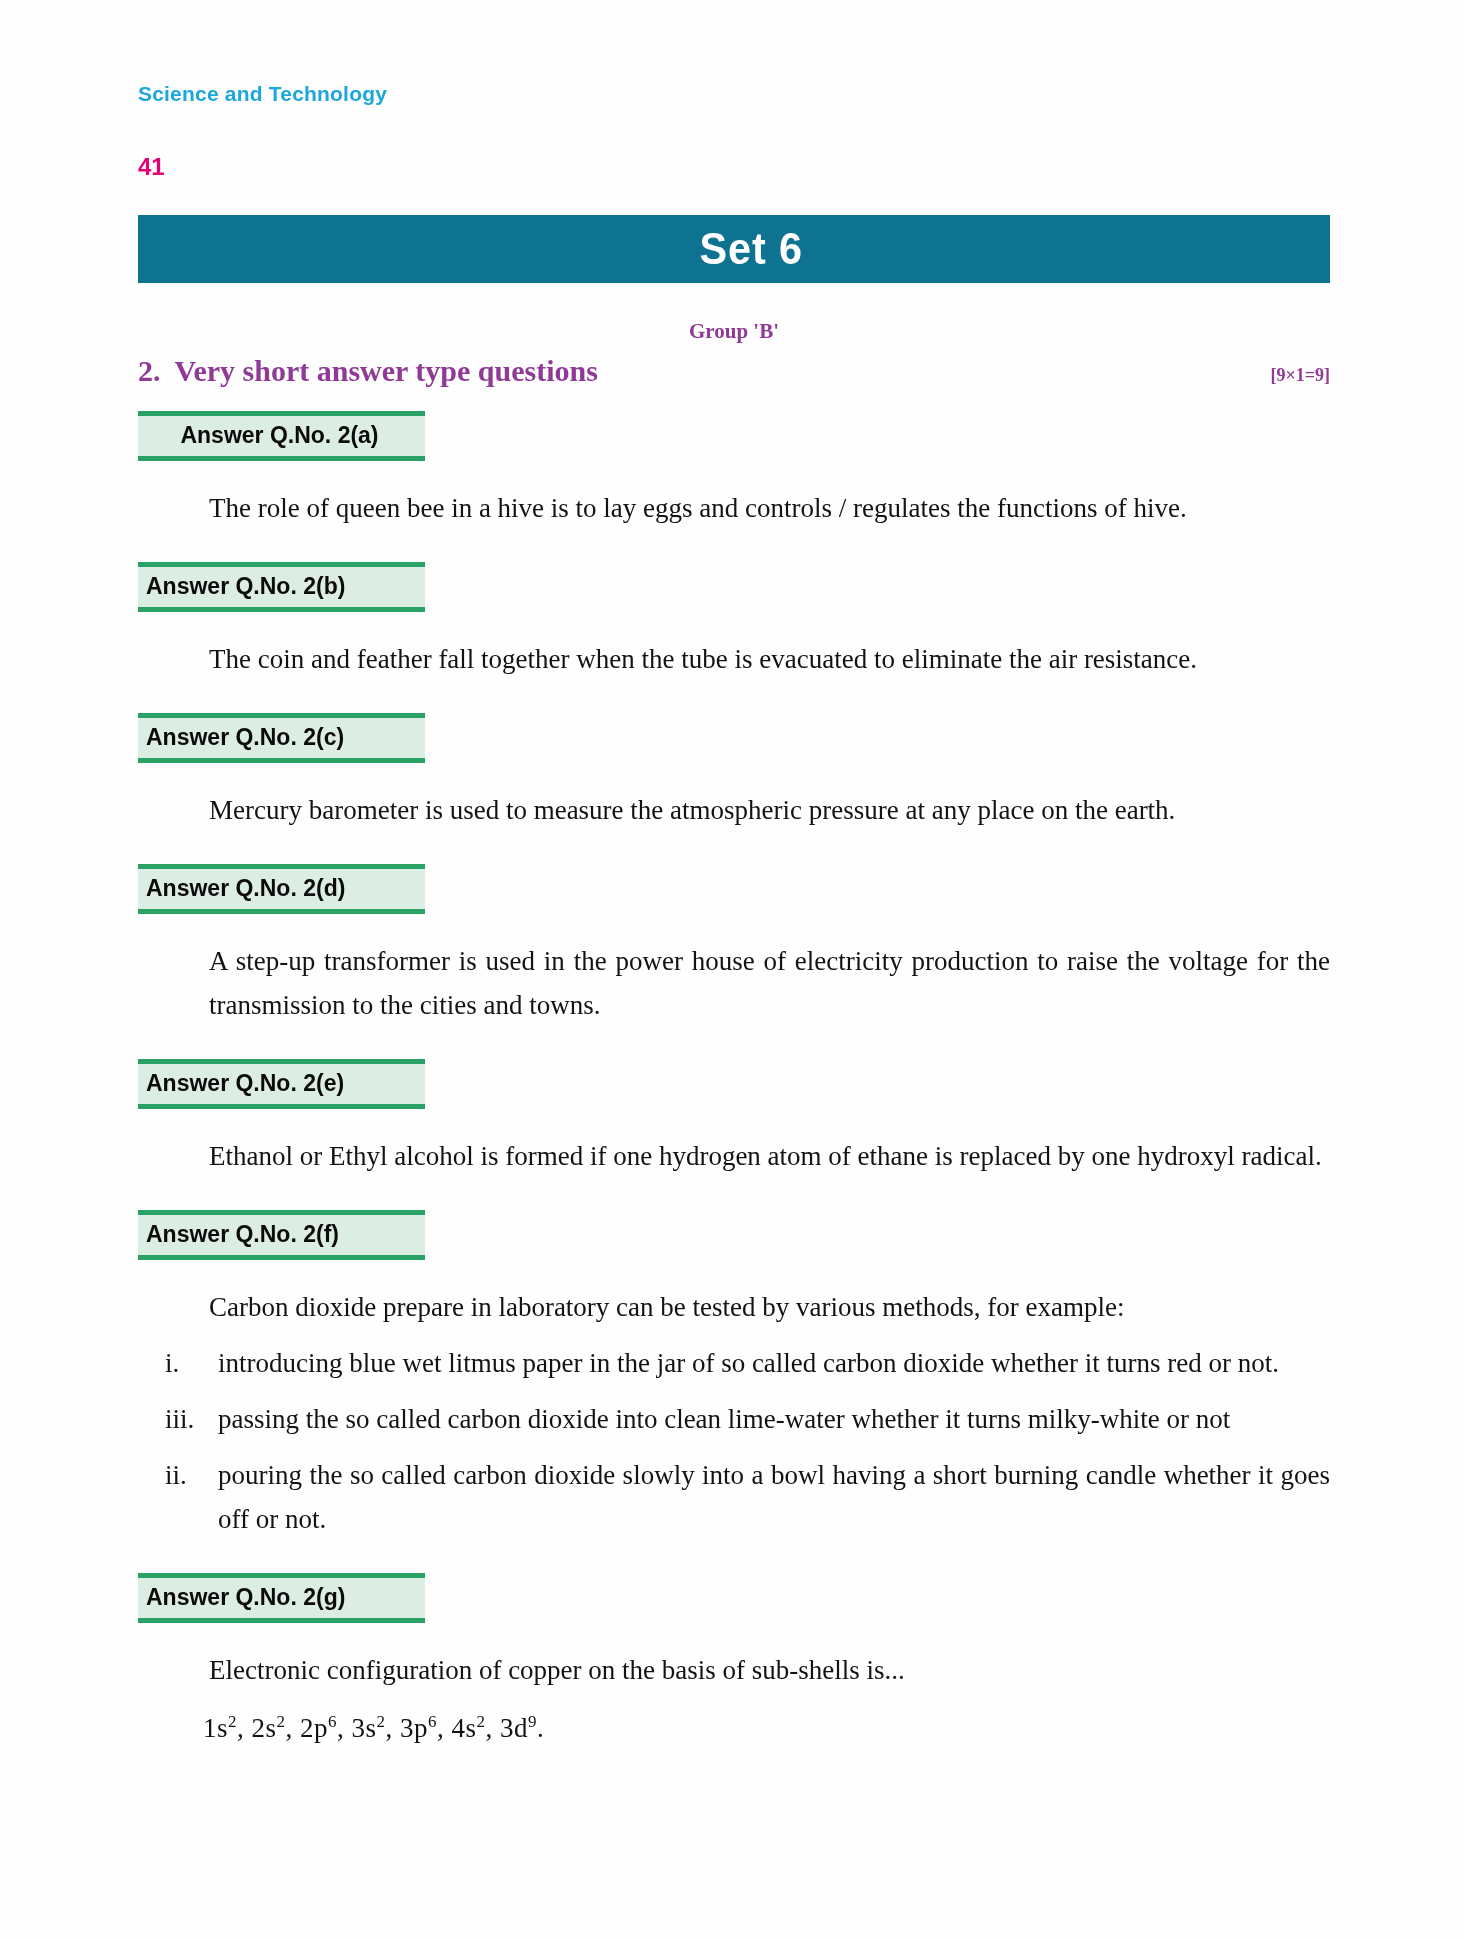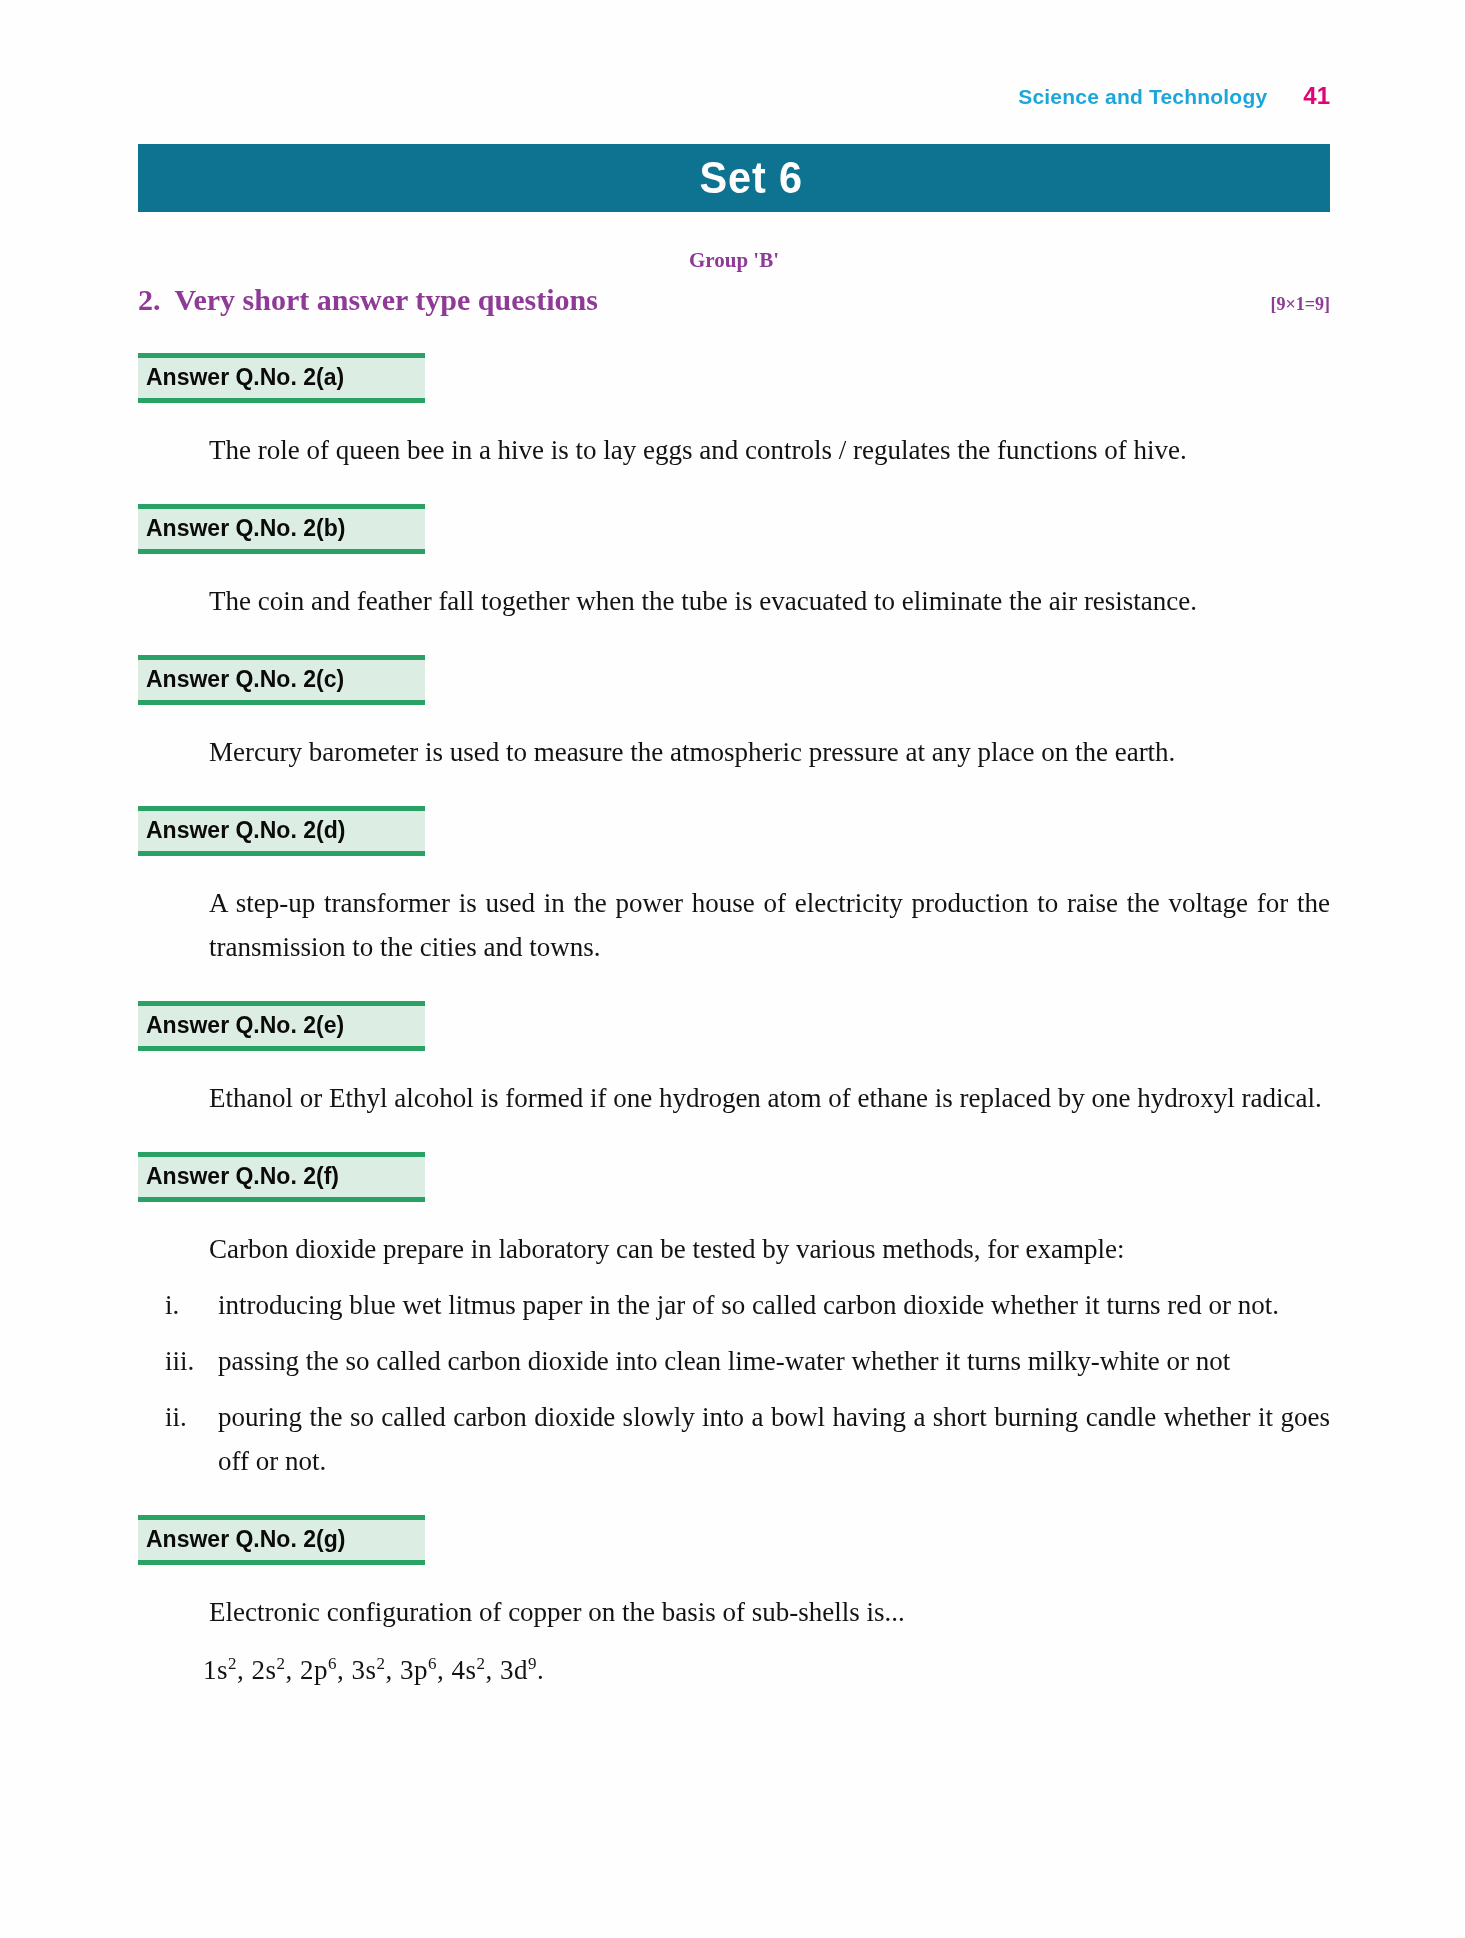--- a/index.html
+++ b/index.html
@@ -9,22 +9,23 @@
     margin:0 auto;
     background:var(--page_bg,#fffefe);
     box-sizing:border-box;
     padding:0 135px 0 138px;
     font-family:"Liberation Serif",serif;
     color:var(--text,#131313);
     overflow:hidden;
   }
   .header-row{
     padding-top:82px;
-    display:flex;justify-content:flex-end;align-items:baseline;gap:36px;
+    display:flex;justify-content:flex-end;align-items:baseline;gap:47px;
     font-family:"Liberation Sans",sans-serif;
+    flex-direction:column;
   }
   .header-title{color:var(--cyan,#1ba7dc);font-size:21px;font-weight:bold;letter-spacing:.2px;}
   .page-number{color:var(--magenta,#e20177);font-size:24px;font-weight:bold;}
   .set-banner{
     margin-top:34px;height:68px;
     background:var(--teal,#0d7390);
     display:flex;align-items:center;justify-content:center;padding-left:35px;
   }
   .set-banner-title{
     color:#ffffff;font-family:"Liberation Sans",sans-serif;
@@ -45,21 +46,21 @@
   .answer-box{
     margin-top:32px;
     width:287px;box-sizing:border-box;
     background:var(--green_bg,#dcede3);
     border-top:5px solid var(--green,#2aa266);
     border-bottom:5px solid var(--green,#2aa266);
     padding:6px 12px 7px 8px;
     font-family:"Liberation Sans",sans-serif;
     font-size:23px;font-weight:bold;color:#0b0b0b;
   }
-  .answer-box.first{margin-top:36px;}
+  .answer-box.first{margin-top:23px;text-align:center;}
   .ans-para{
     margin:25px 0 0 71px;
     font-size:27px;line-height:44px;
     text-align:justify;
   }
   .ans-list{margin-top:6px;}
   .ans-li{display:flex;margin-top:12px;}
   .li-marker{
     width:53px;flex:0 0 53px;margin-left:27px;
     font-size:27px;line-height:44px;

